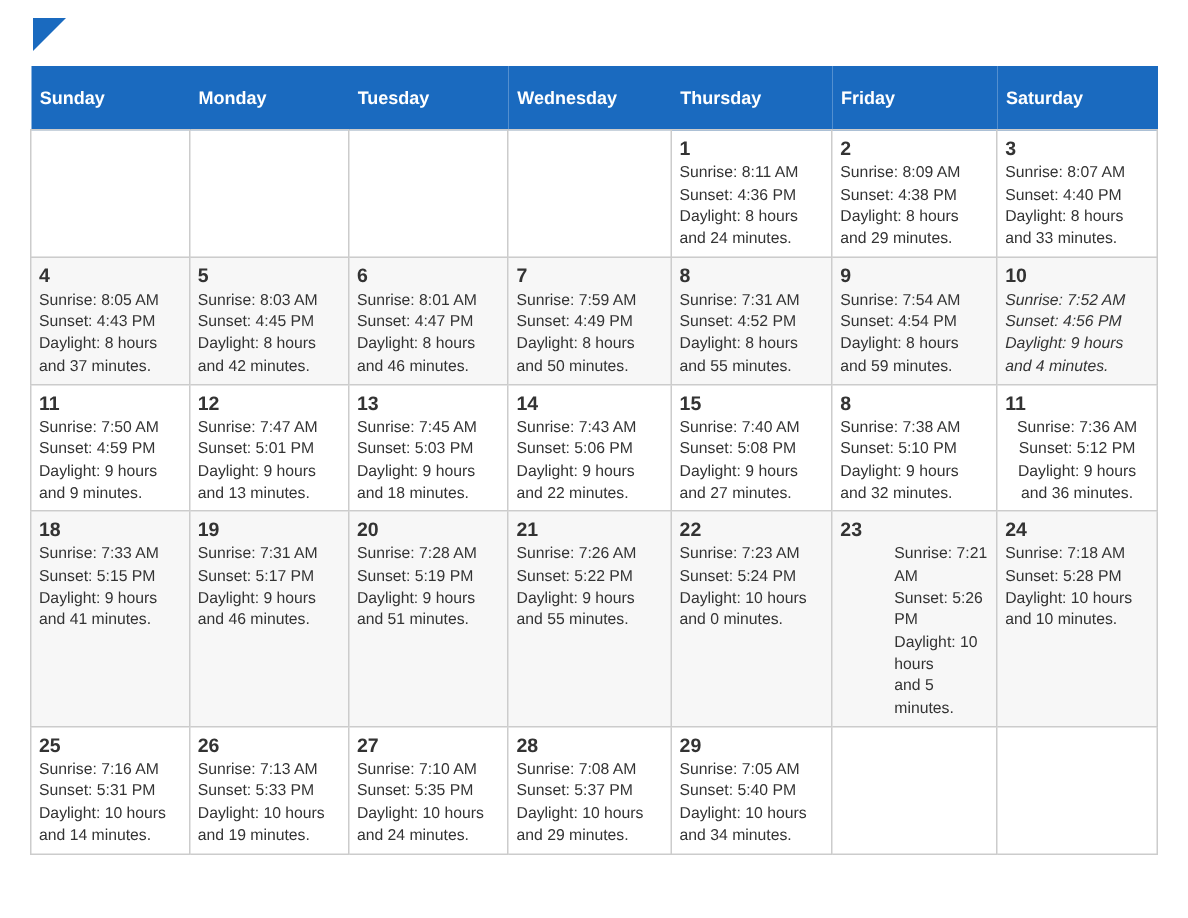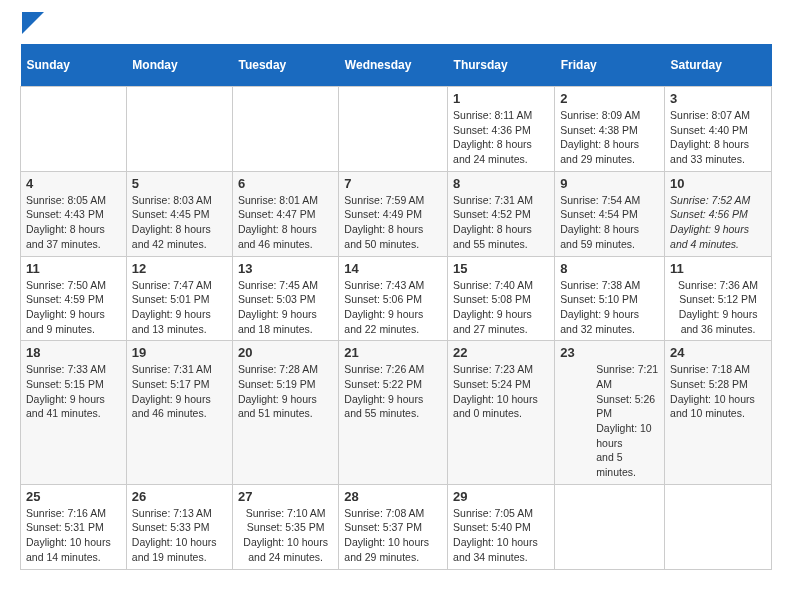--- a/index.html
+++ b/index.html
@@ -297,21 +297,21 @@
         </td>
         <td>
           <div class="day-num">26</div>
           <div class="day-info" style="white-space: pre-line;">Sunrise: 7:13 AM
 Sunset: 5:33 PM
 Daylight: 10 hours
 and 19 minutes.</div>
         </td>
         <td>
           <div class="day-num">27</div>
-          <div class="day-info" style="white-space: pre-line; text-align: center;">Sunrise: 7:10 AM
+          <div class="day-info" style="white-space: pre-line;">Sunrise: 7:10 AM
 Sunset: 5:35 PM
 Daylight: 10 hours
 and 24 minutes.</div>
         </td>
         <td>
           <div class="day-num">28</div>
           <div class="day-info" style="white-space: pre-line;">Sunrise: 7:08 AM
 Sunset: 5:37 PM
 Daylight: 10 hours
 and 29 minutes.</div>

